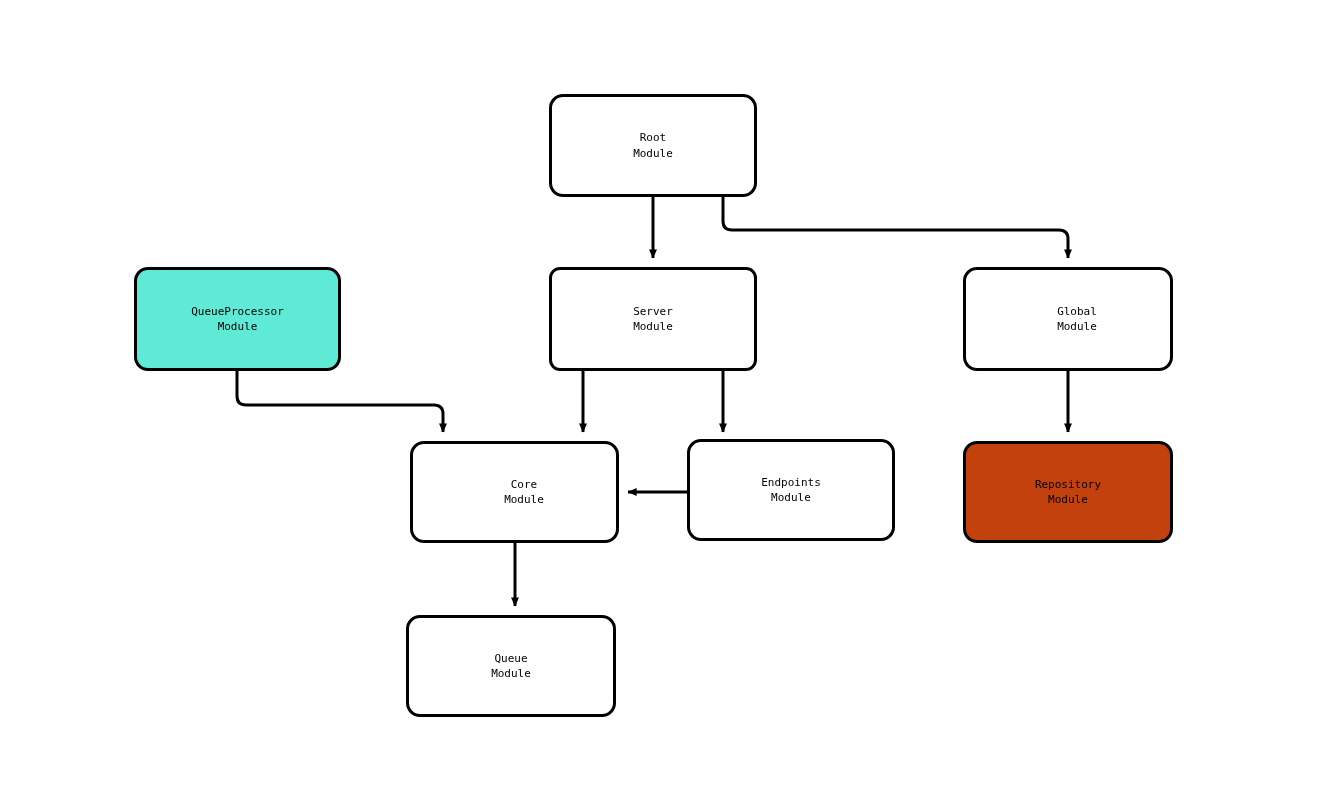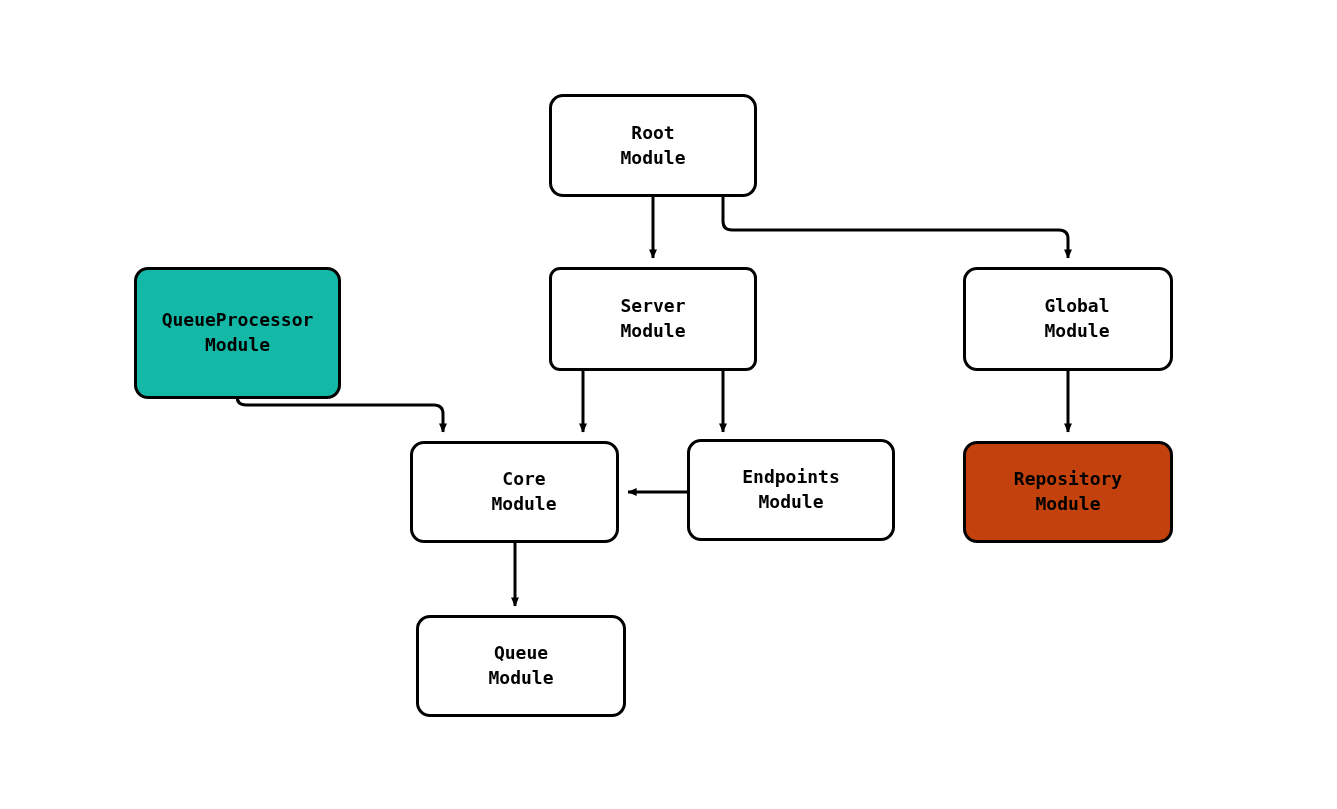--- a/index.html
+++ b/index.html
@@ -32,24 +32,24 @@
     border: 3px solid #000000;
     border-radius: 14px;
     display: flex;
     align-items: center;
     justify-content: center;
     text-align: center;
     z-index: 2;
   }
   .node-label {
     font-family: "DejaVu Sans Mono", "Liberation Mono", monospace;
-    font-size: 18px;
+    font-size: 11px;
     line-height: 1.38;
     color: #000000;
-    font-weight: 700;
+    font-weight: 400;
     letter-spacing: 0px;
     white-space: pre;
     user-select: none;
   }
 </style>
 </head>
 <body>
 
 <div id="canvas">
 
@@ -69,21 +69,21 @@
         <path d="M 1068 371 L 1068 432" marker-end="url(#arrowhead)" stroke="#000000"></path>
         <path d="M 515 543 L 515 606" marker-end="url(#arrowhead)" stroke="#000000"></path>
       </g>
   </svg>
 
   <div id="nodes-group">
       <div class="node" style="left: 549px; top: 94px; width: 208px; height: 103px; border-color: rgb(0, 0, 0); background: rgb(255, 255, 255);">
         <span class="node-label" style="color: rgb(0, 0, 0);">Root
 Module</span>
       </div>
-      <div class="node" style="left: 134px; top: 267px; width: 207px; height: 132px; border-color: rgb(0, 0, 0); background: #14b8a6;">
+      <div class="node" style="left: 134px; top: 267px; width: 207px; height: 104px; border-color: rgb(0, 0, 0); background: #5eead4;">
         <span class="node-label" style="color: rgb(0, 0, 0);">QueueProcessor
 Module</span>
       </div>
       <div class="node" style="left: 549px; top: 267px; width: 208px; height: 104px; border-color: rgb(0, 0, 0); background: rgb(255, 255, 255); border-radius: 11px;">
         <span class="node-label" style="color: rgb(0, 0, 0);">Server
 Module</span>
       </div>
       <div class="node" style="left: 963px; top: 267px; width: 210px; height: 104px; border-color: rgb(0, 0, 0); background: rgb(255, 255, 255); padding-left: 18px;">
         <span class="node-label" style="color: rgb(0, 0, 0);">Global
 Module</span>
@@ -93,19 +93,19 @@
 Module</span>
       </div>
       <div class="node" style="left: 687px; top: 439px; width: 208px; height: 102px; border-color: rgb(0, 0, 0); background: rgb(255, 255, 255); text-align: center;">
         <span class="node-label" style="color: rgb(0, 0, 0);">Endpoints
 Module</span>
       </div>
       <div class="node" style="left: 963px; top: 441px; width: 210px; height: 102px; border-color: rgb(0, 0, 0); background: #c2410c;">
         <span class="node-label" style="color: rgb(0, 0, 0);">Repository
 Module</span>
       </div>
-      <div class="node" style="left: 416px; top: 615px; width: 210px; height: 102px; border-color: rgb(0, 0, 0); background: rgb(255, 255, 255);">
+      <div class="node" style="left: 406px; top: 615px; width: 210px; height: 102px; border-color: rgb(0, 0, 0); background: rgb(255, 255, 255);">
         <span class="node-label" style="color: rgb(0, 0, 0);">Queue
 Module</span>
       </div>
     </div>
 
 </div>
 
 </body></html>

